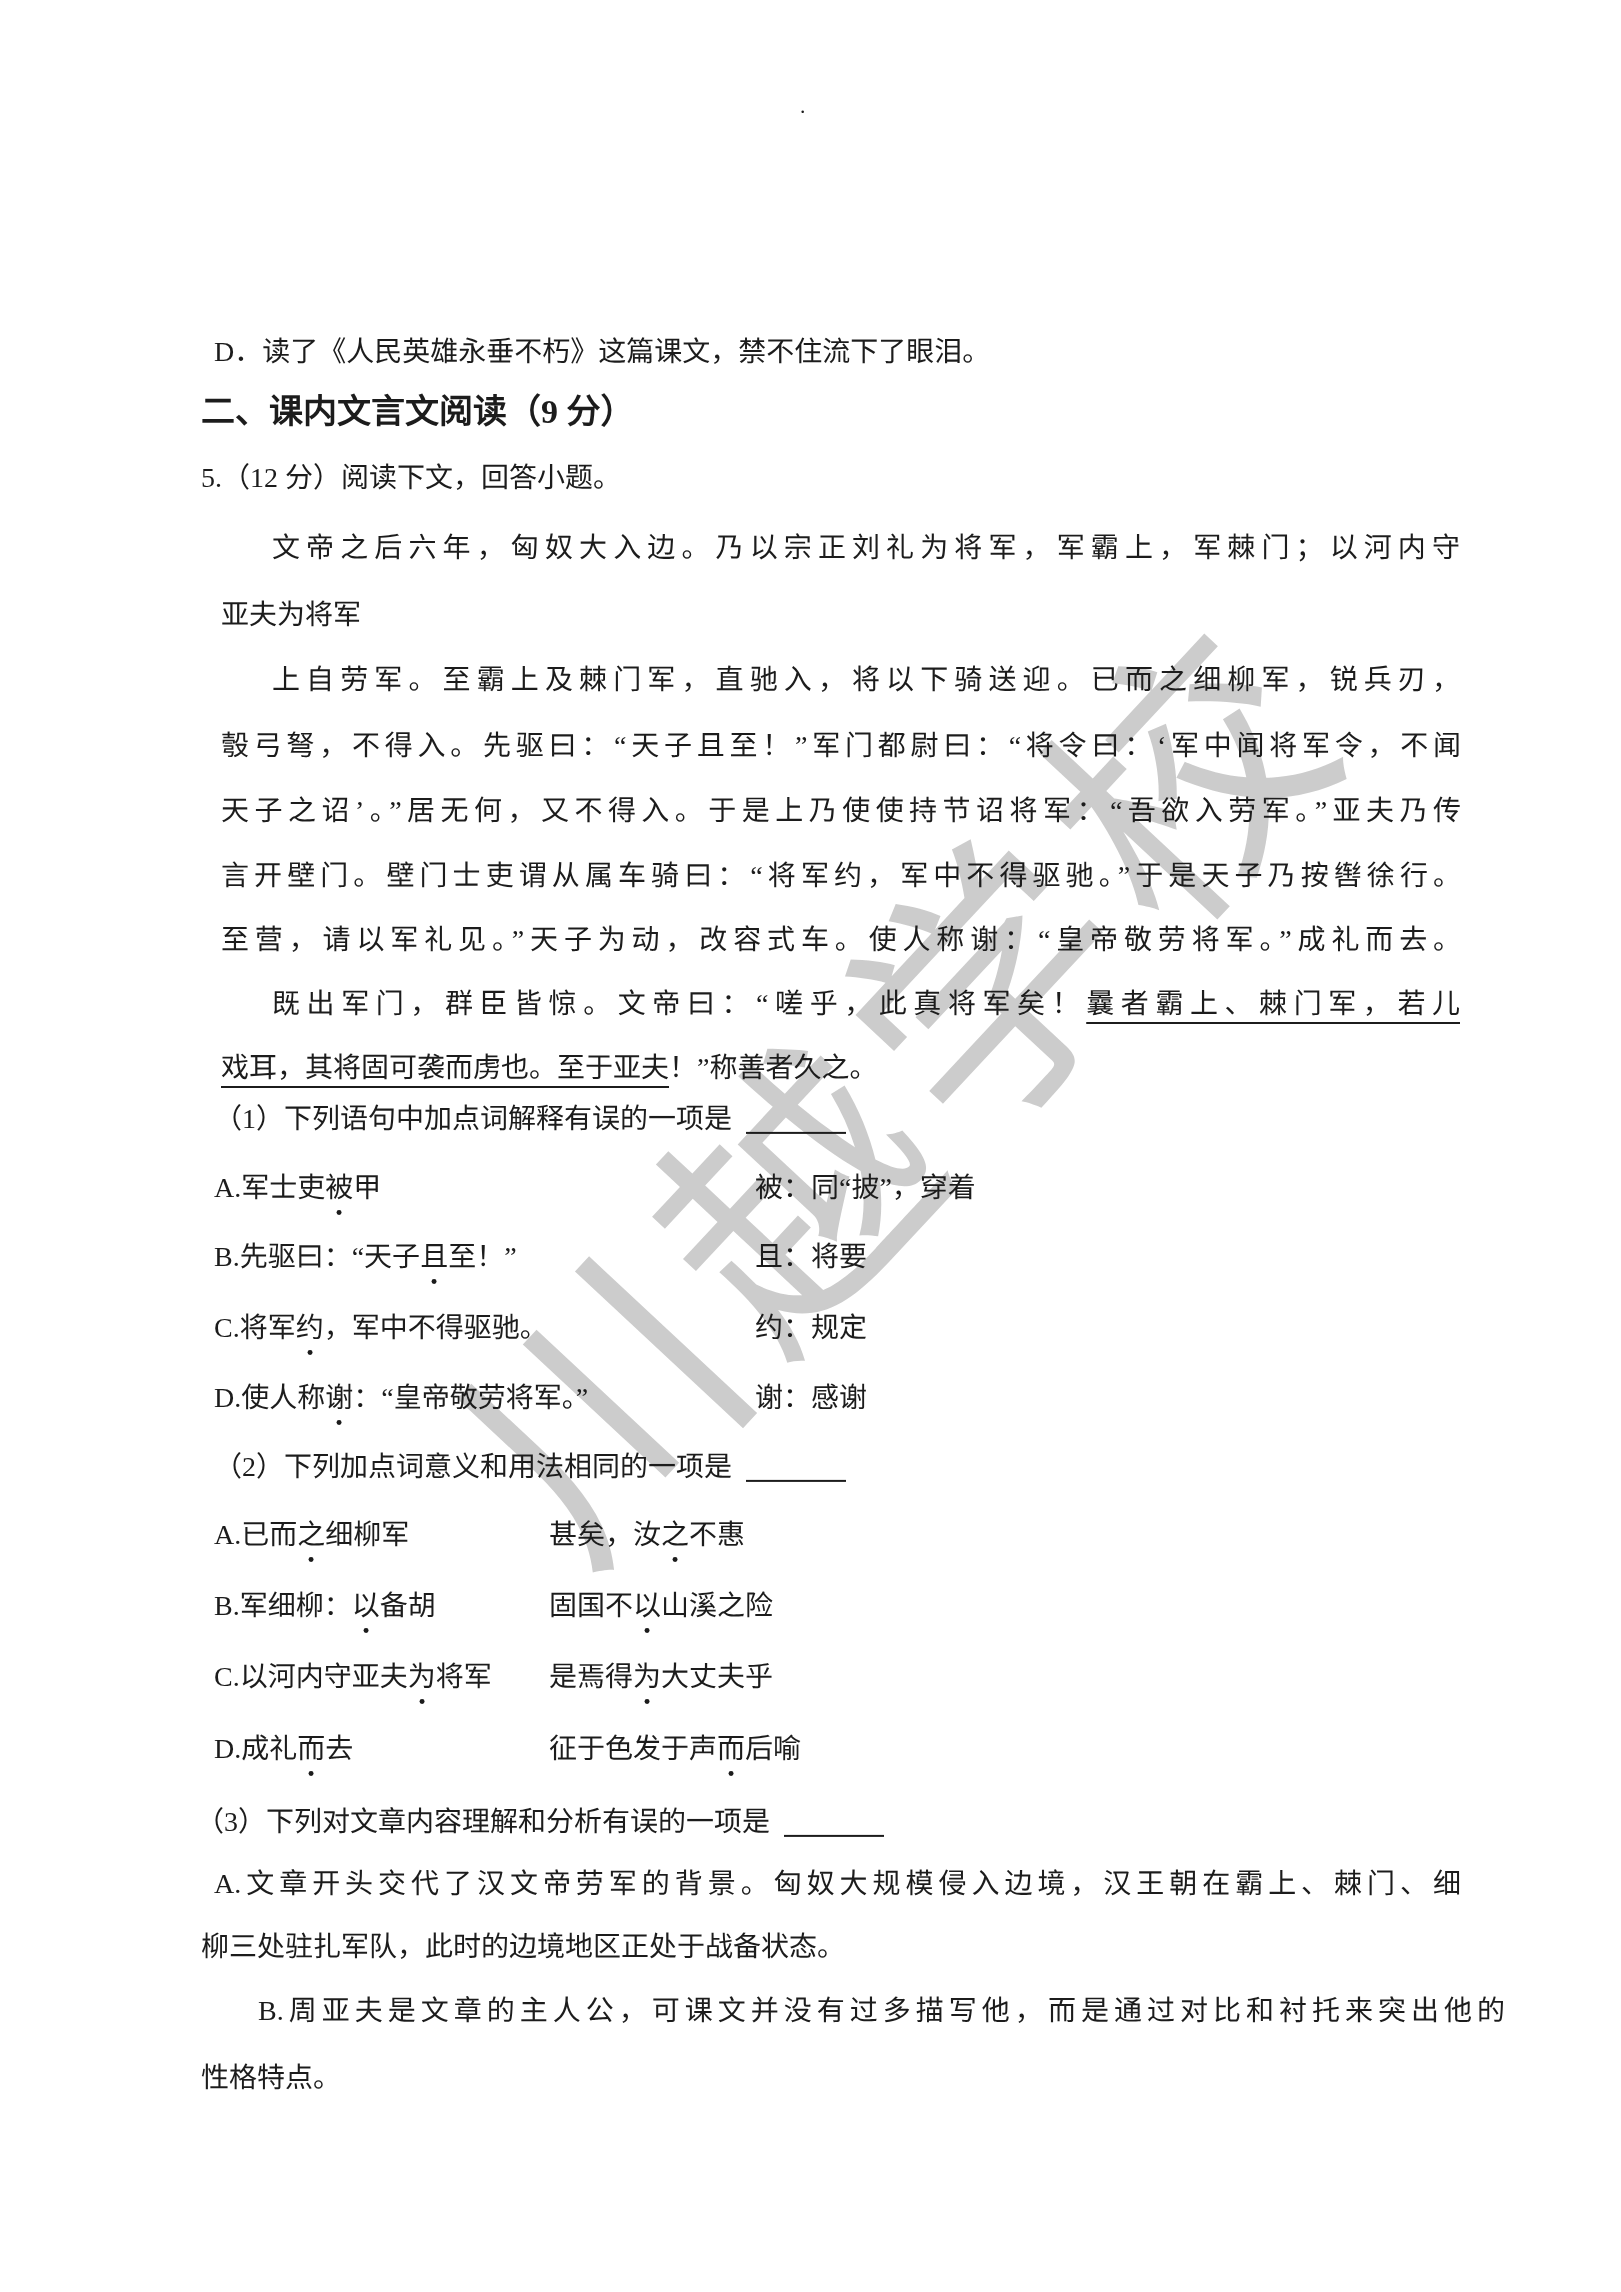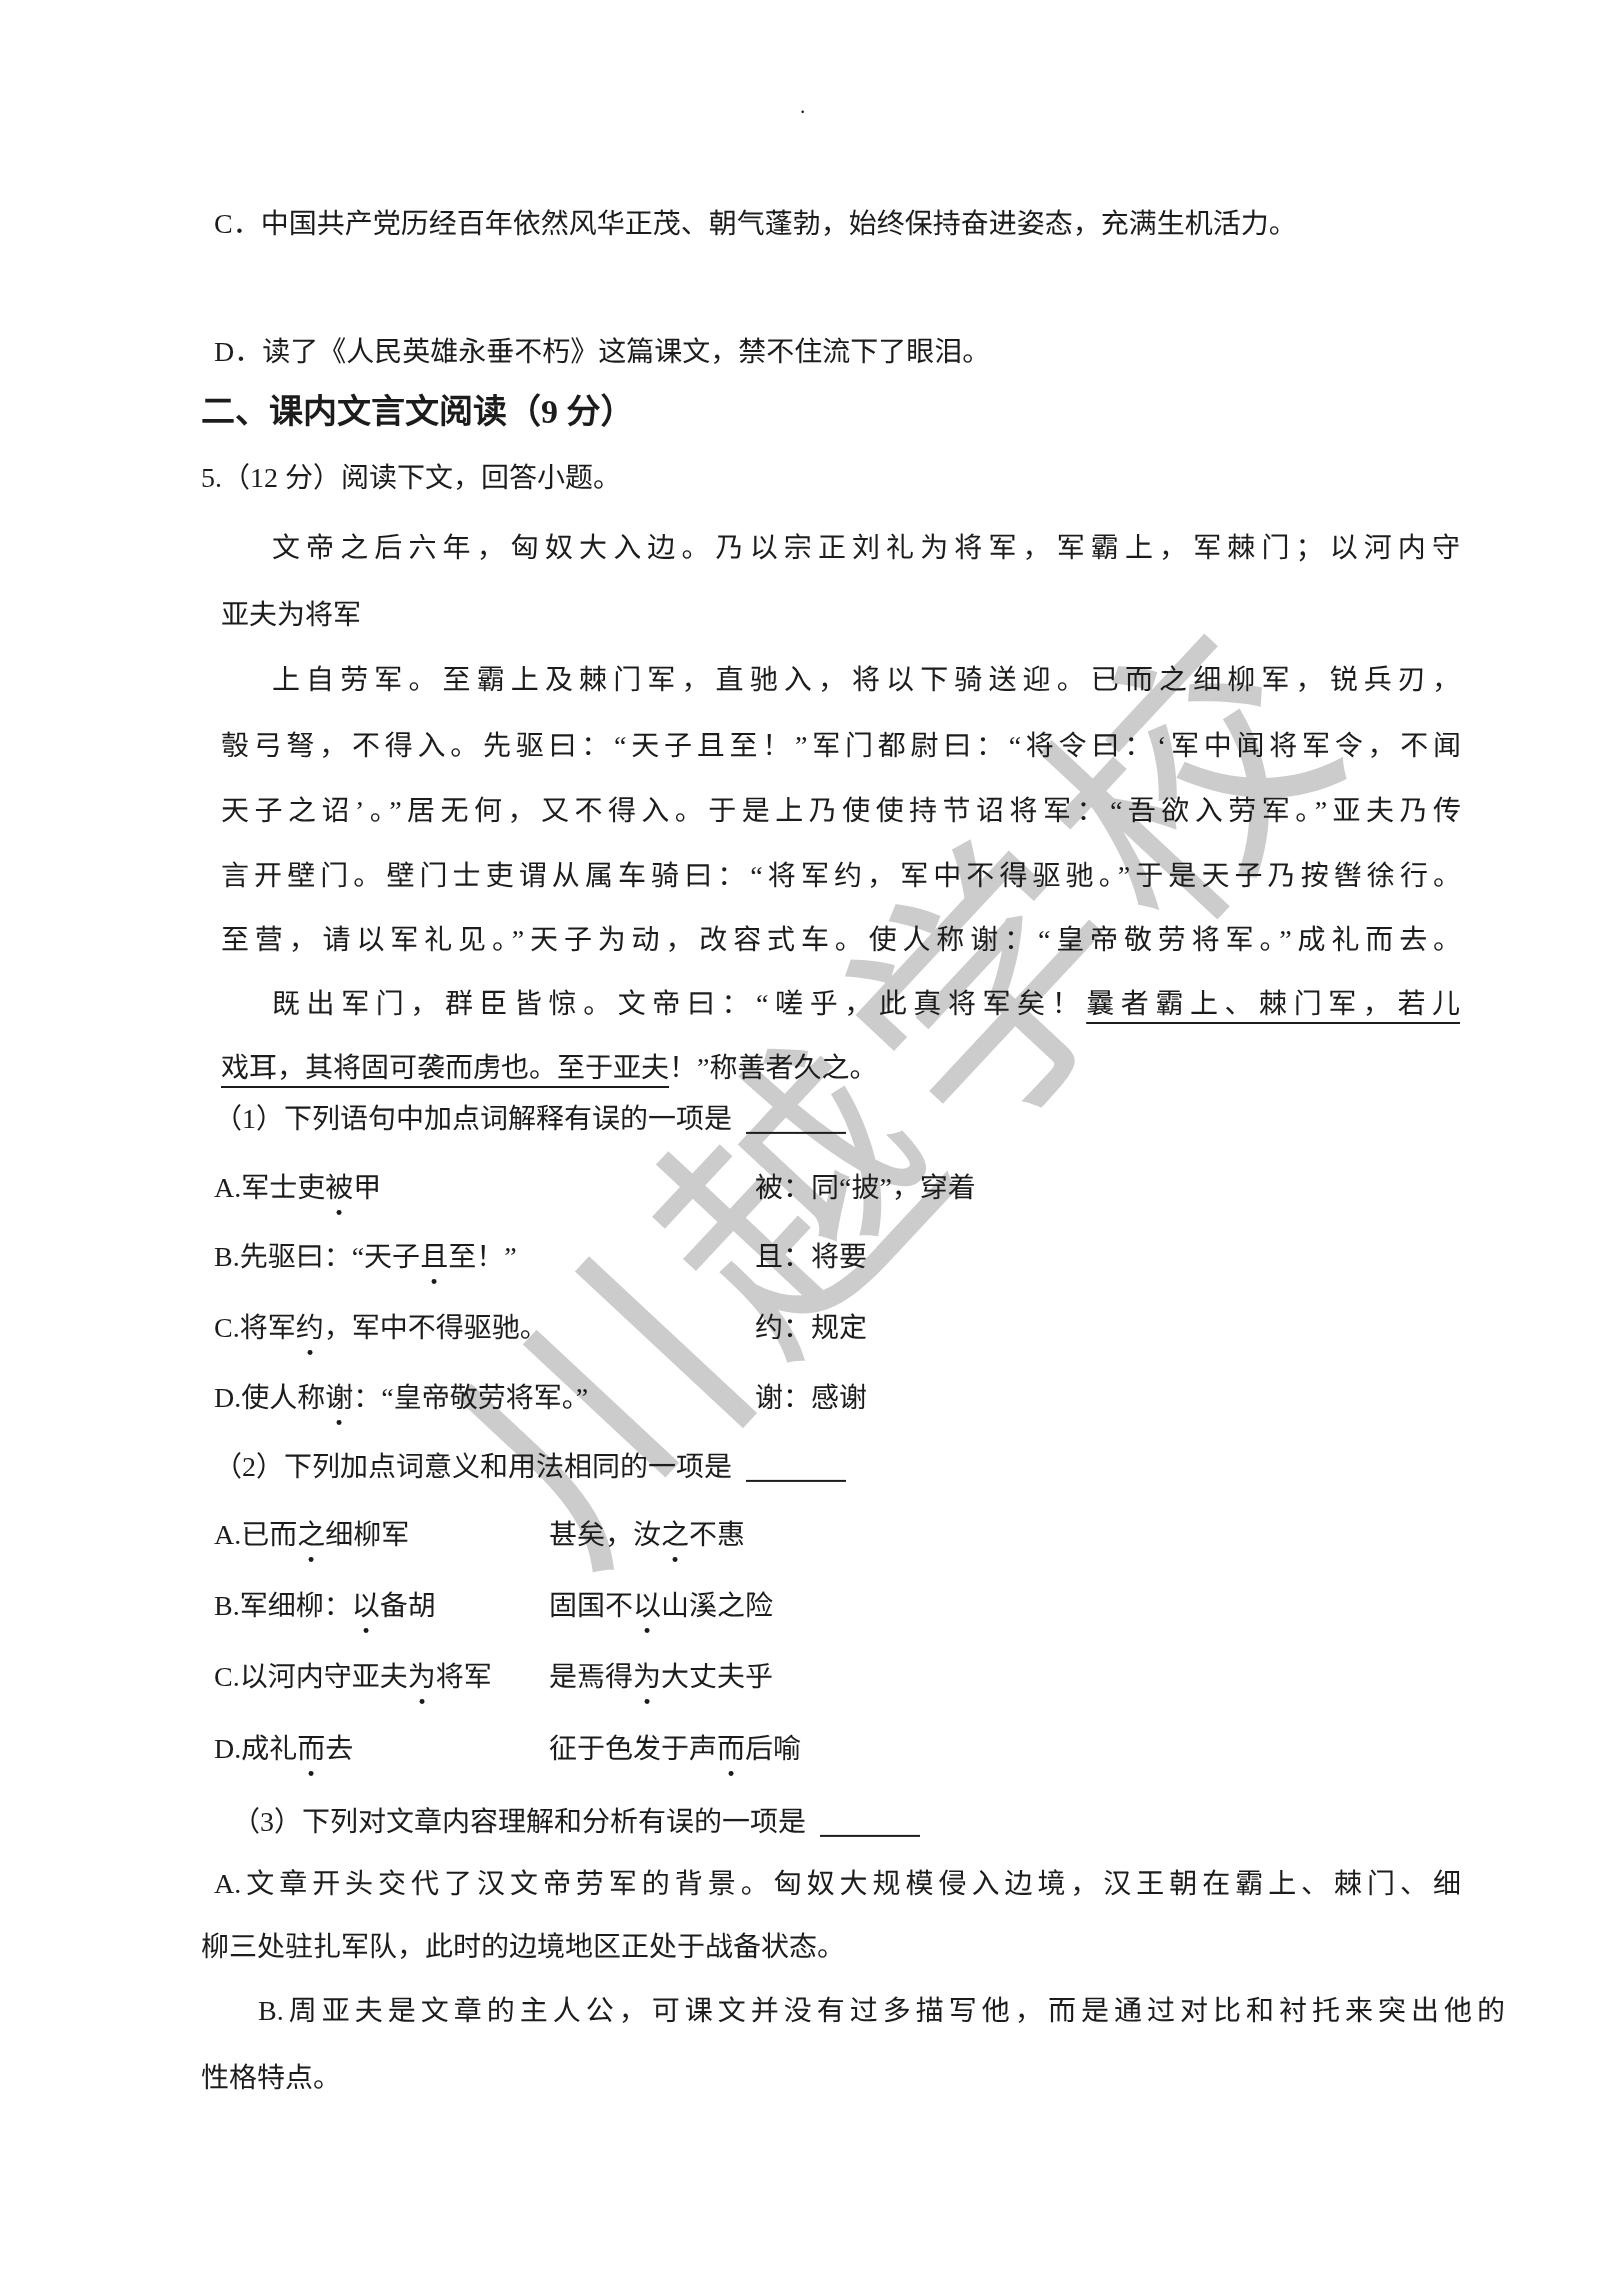--- a/index.html
+++ b/index.html
@@ -84,35 +84,34 @@
   #q1b{left:214px;top:1237px;}  #q1gb{left:755px;top:1237px;}
   #q1c{left:214px;top:1308px;}  #q1gc{left:755px;top:1308px;}
   #q1d{left:214px;top:1378px;}  #q1gd{left:755px;top:1378px;}
 
   #q2stem{left:214px;top:1447px;}
   #q2a{left:214px;top:1515px;}  #q2ra{left:549px;top:1515px;}
   #q2b{left:214px;top:1586px;}  #q2rb{left:549px;top:1586px;}
   #q2c{left:214px;top:1657px;}  #q2rc{left:549px;top:1657px;}
   #q2d{left:214px;top:1729px;}  #q2rd{left:549px;top:1729px;}
 
-  #q3stem{left:232px;top:1802px;}
+  #q3stem{left:196px;top:1802px;}
   #q3a1{left:214px;top:1864px;width:1247px;}
   #q3a2{left:201px;top:1927px;}
   #q3b1{left:214px;top:1991px;width:1247px;margin-left:44px;}
   #q3b2{left:201px;top:2058px;}
 </style>
 </head>
 <body>
 
 <div id="page">
 
   <div id="watermark">川越学校</div>
   <div id="straydot">.</div>
 
-  <div class="ln" id="optC"><span>C．</span><span>中国共产党历经百年依然风华正茂、朝气蓬勃，始终保持奋进姿态，充满生机活力。</span></div>
 
   <div class="ln" id="optD"><span>D．</span><span>读了《人民英雄永垂不朽》这篇课文，禁不住流下了眼泪。</span></div>
 
   <div class="ln bold" id="section">二、课内文言文阅读（9 分）</div>
 
   <div class="ln" id="stem5">5.（12 分）阅读下文，回答小题。</div>
 
   <div class="ln jl" id="p1l1">文帝之后六年，匈奴大入边。乃以宗正刘礼为将军，军霸上，军棘门；以河内守</div>
   <div class="ln" id="p1l2">亚夫为将军</div>
   <div class="ln jl" id="p2l1">上自劳军。至霸上及棘门军，直驰入，将以下骑送迎。已而之细柳军，锐兵刃，</div>

